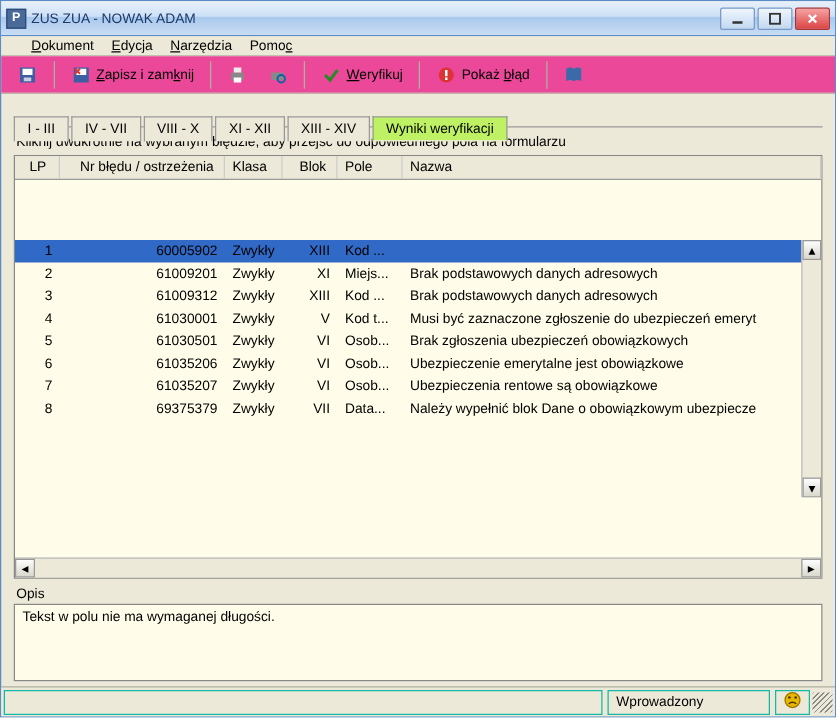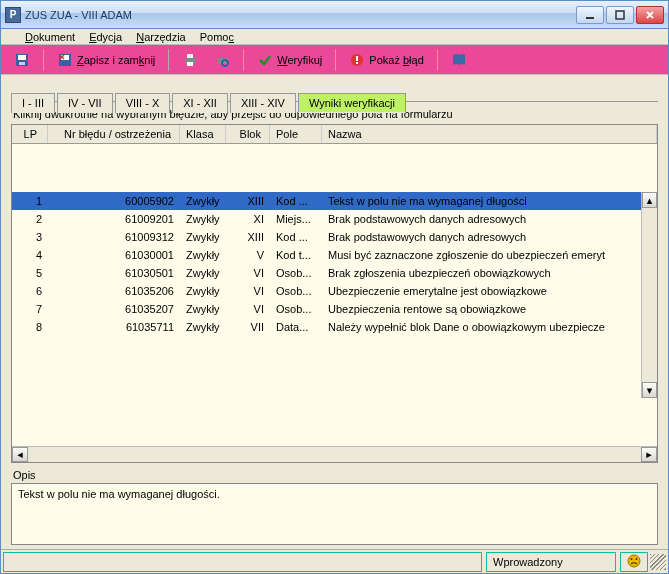--- a/index.html
+++ b/index.html
@@ -43,21 +43,21 @@
   .status-cell { border:1px solid #14b8a6; height:20px; display:flex; align-items:center; padding:0 6px; margin:0 2px; }
   .drag-corner{width:16px;height:16px;margin-left:auto;margin-right:2px;background:repeating-linear-gradient(135deg,#888 0,#888 1px,transparent 1px,transparent 3px);}
   .u{text-decoration:underline;}
 </style>
 </head>
 <body>
 
 <div class="window">
   <div class="titlebar">
     <span class="appicon">P</span>
-    <span class="title">ZUS ZUA - VIII ADAM</span>
+    <span class="title">ZUS ZUA - NOWAK ADAM</span>
     <div class="win-btns">
       <div class="win-btn">
           <svg viewBox="0 0 10 10">
             <rect x="1" y="7" width="8" height="2" fill="#333"></rect>
           </svg>
         </div>
       <div class="win-btn">
           <svg viewBox="0 0 10 10">
             <rect x="1" y="1" width="8" height="8" fill="none" stroke="#333" stroke-width="1.5"></rect>
           </svg>
@@ -167,21 +167,20 @@
         <div class="col c5">Pole</div>
         <div class="col c6">Nazwa</div>
       </div>
       <div class="rows" id="rows">
         <div class="row sel">
             <div class="col c1">1</div>
             <div class="col c2">60005902</div>
             <div class="col c3">Zwykły</div>
             <div class="col c4">XIII</div>
             <div class="col c5">Kod ...</div>
-            <div class="col c6">Tekst w polu nie ma wymaganej długości</div>
           </div>
           <div class="row">
             <div class="col c1">2</div>
             <div class="col c2">61009201</div>
             <div class="col c3">Zwykły</div>
             <div class="col c4">XI</div>
             <div class="col c5">Miejs...</div>
             <div class="col c6">Brak podstawowych danych adresowych</div>
           </div>
           <div class="row">
@@ -219,21 +218,21 @@
           <div class="row">
             <div class="col c1">7</div>
             <div class="col c2">61035207</div>
             <div class="col c3">Zwykły</div>
             <div class="col c4">VI</div>
             <div class="col c5">Osob...</div>
             <div class="col c6">Ubezpieczenia rentowe są obowiązkowe</div>
           </div>
           <div class="row">
             <div class="col c1">8</div>
-            <div class="col c2">61035711</div>
+            <div class="col c2">69375379</div>
             <div class="col c3">Zwykły</div>
             <div class="col c4">VII</div>
             <div class="col c5">Data...</div>
             <div class="col c6">Należy wypełnić blok Dane o obowiązkowym ubezpiecze</div>
           </div>
           <div class="vscroll">
           <div class="arr">▴</div>
           <div style="flex:1"></div>
           <div class="arr" style="position:absolute;bottom:0;left:0;right:0">▾</div>
         </div>

